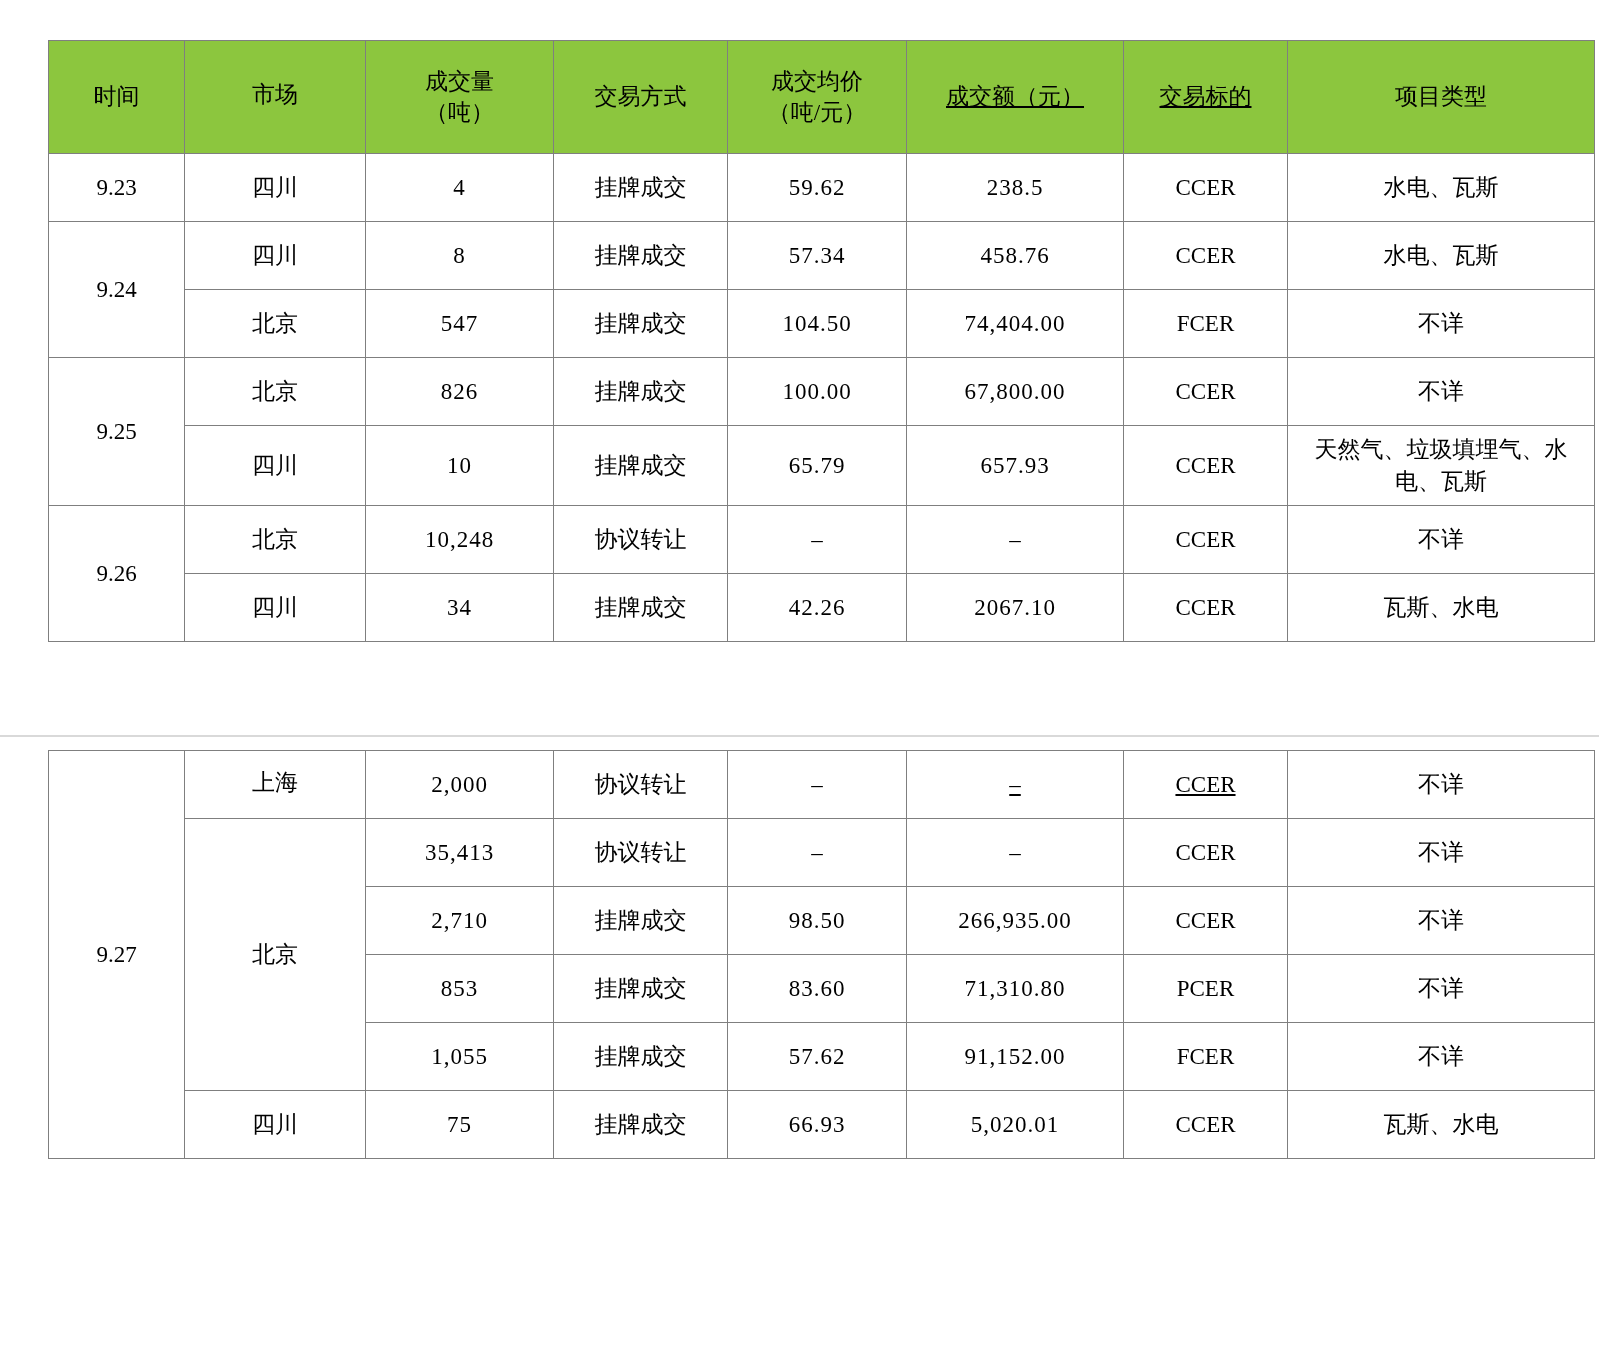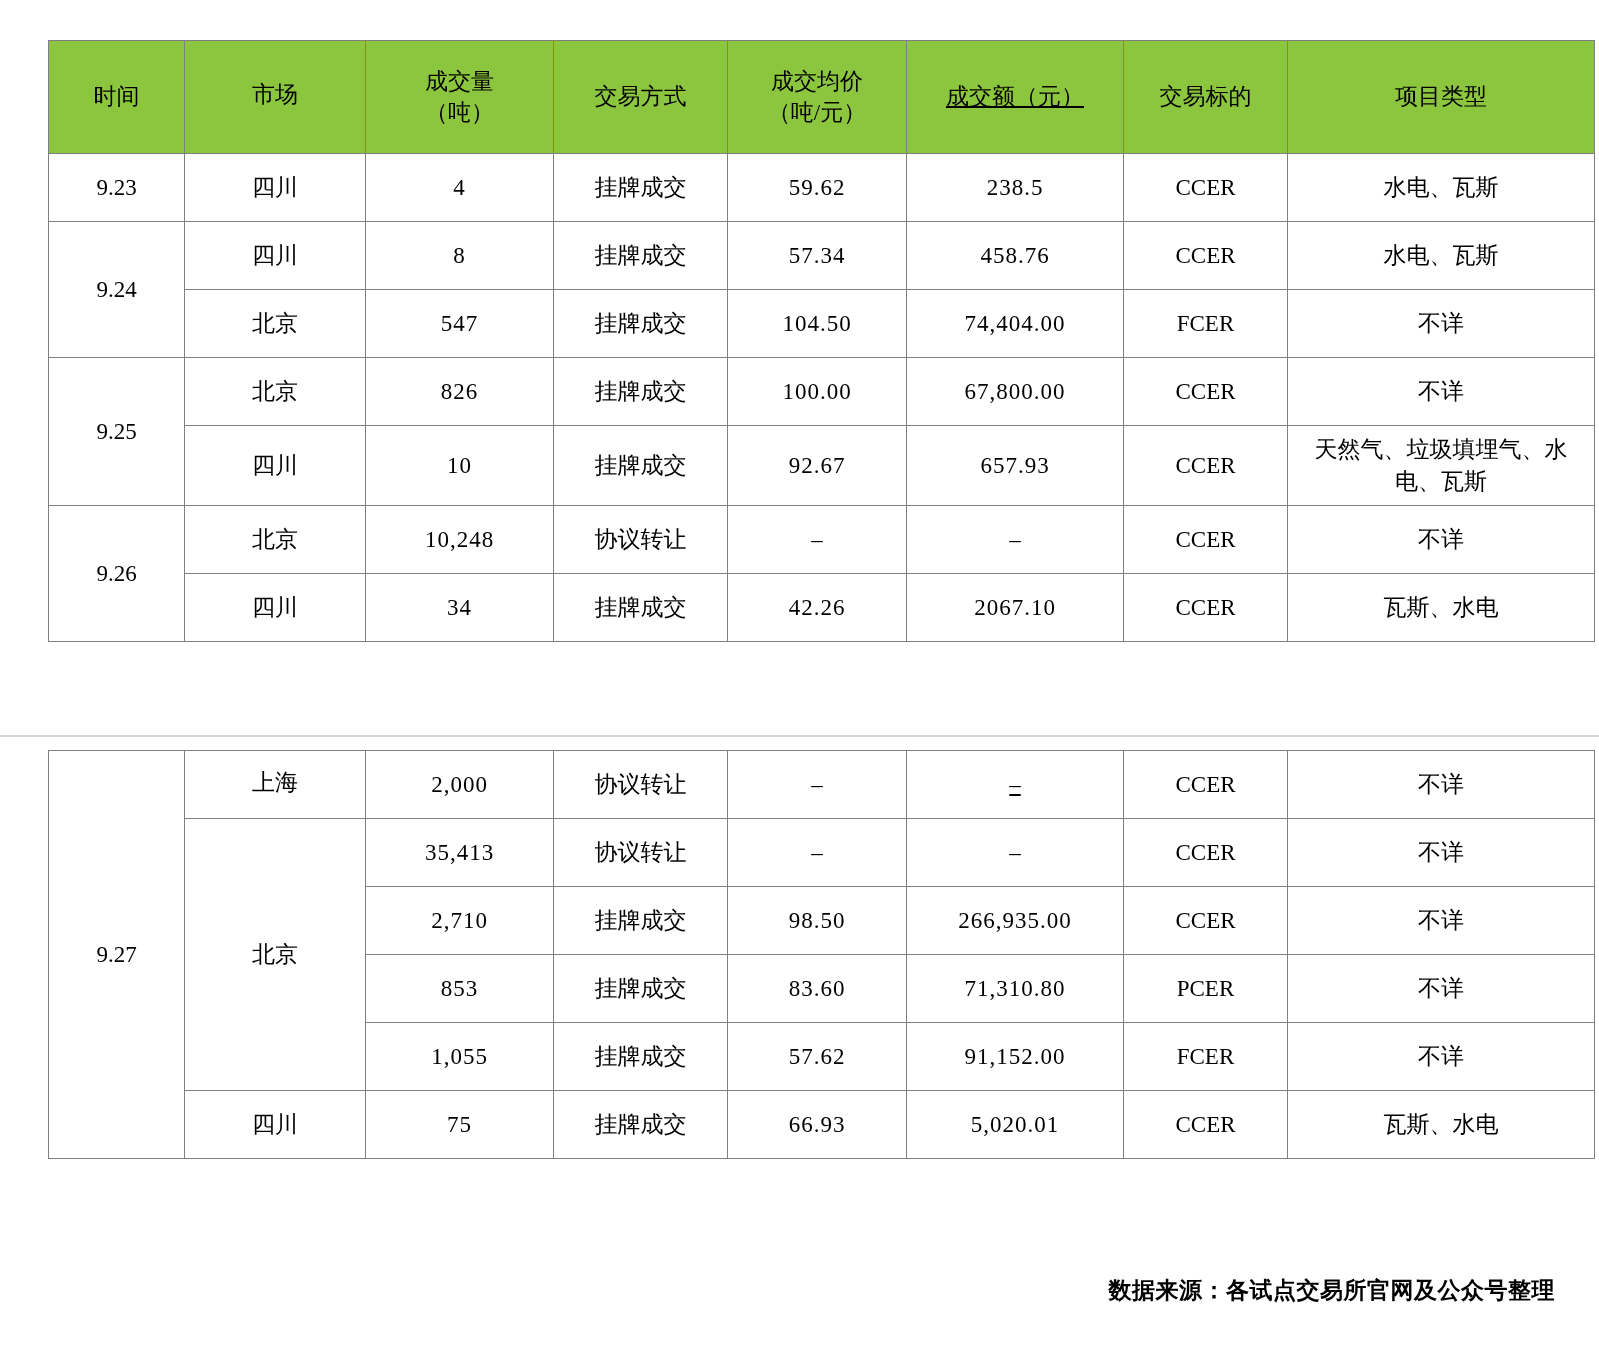--- a/index.html
+++ b/index.html
@@ -39,21 +39,21 @@
     font-weight: bold;
     font-size: 23px;
     height: 100px;
   }
   .col-time   { width: 127px; }
   .col-market { width: 172px; font-family: Liberation Mono, monospace; }
   .col-vol    { width: 179px; }
   .col-mode   { width: 165px; }
   .col-price  { width: 170px; }
   .col-amount { width: 208px; text-decoration: underline; }
-  .col-target { width: 155px; }
+  .col-target { width: 155px; text-decoration: underline; }
   .col-type   { width: 298px; }
 
   .tbl1-wrap {
     position: absolute;
     left: 48px;
     top: 40px;
   }
   .tbl2-wrap {
     position: absolute;
     left: 48px;
@@ -142,21 +142,21 @@
           <td>挂牌成交</td>
           <td class="num">100.00</td>
           <td class="num">67,800.00</td>
           <td>CCER</td>
           <td>不详</td>
         </tr>
         <tr class="row-h-tall">
           <td>四川</td>
           <td class="num">10</td>
           <td>挂牌成交</td>
-          <td class="num">92.67</td>
+          <td class="num">65.79</td>
           <td class="num">657.93</td>
           <td>CCER</td>
           <td>天然气、垃圾填埋气、水电、瓦斯</td>
         </tr>
         <tr class="row-h">
           <td rowspan="2">9.26</td>
           <td>北京</td>
           <td class="num">10,248</td>
           <td>协议转让</td>
           <td class="num dash">–</td>
@@ -231,15 +231,14 @@
           <td>挂牌成交</td>
           <td class="num">66.93</td>
           <td class="num">5,020.01</td>
           <td>CCER</td>
           <td>瓦斯、水电</td>
         </tr>
       </tbody>
     </table>
   </div>
 
-  <div class="source">数据来源：各试点交易所官网及公众号整理</div>
 
 </div>
 
 </body></html>

